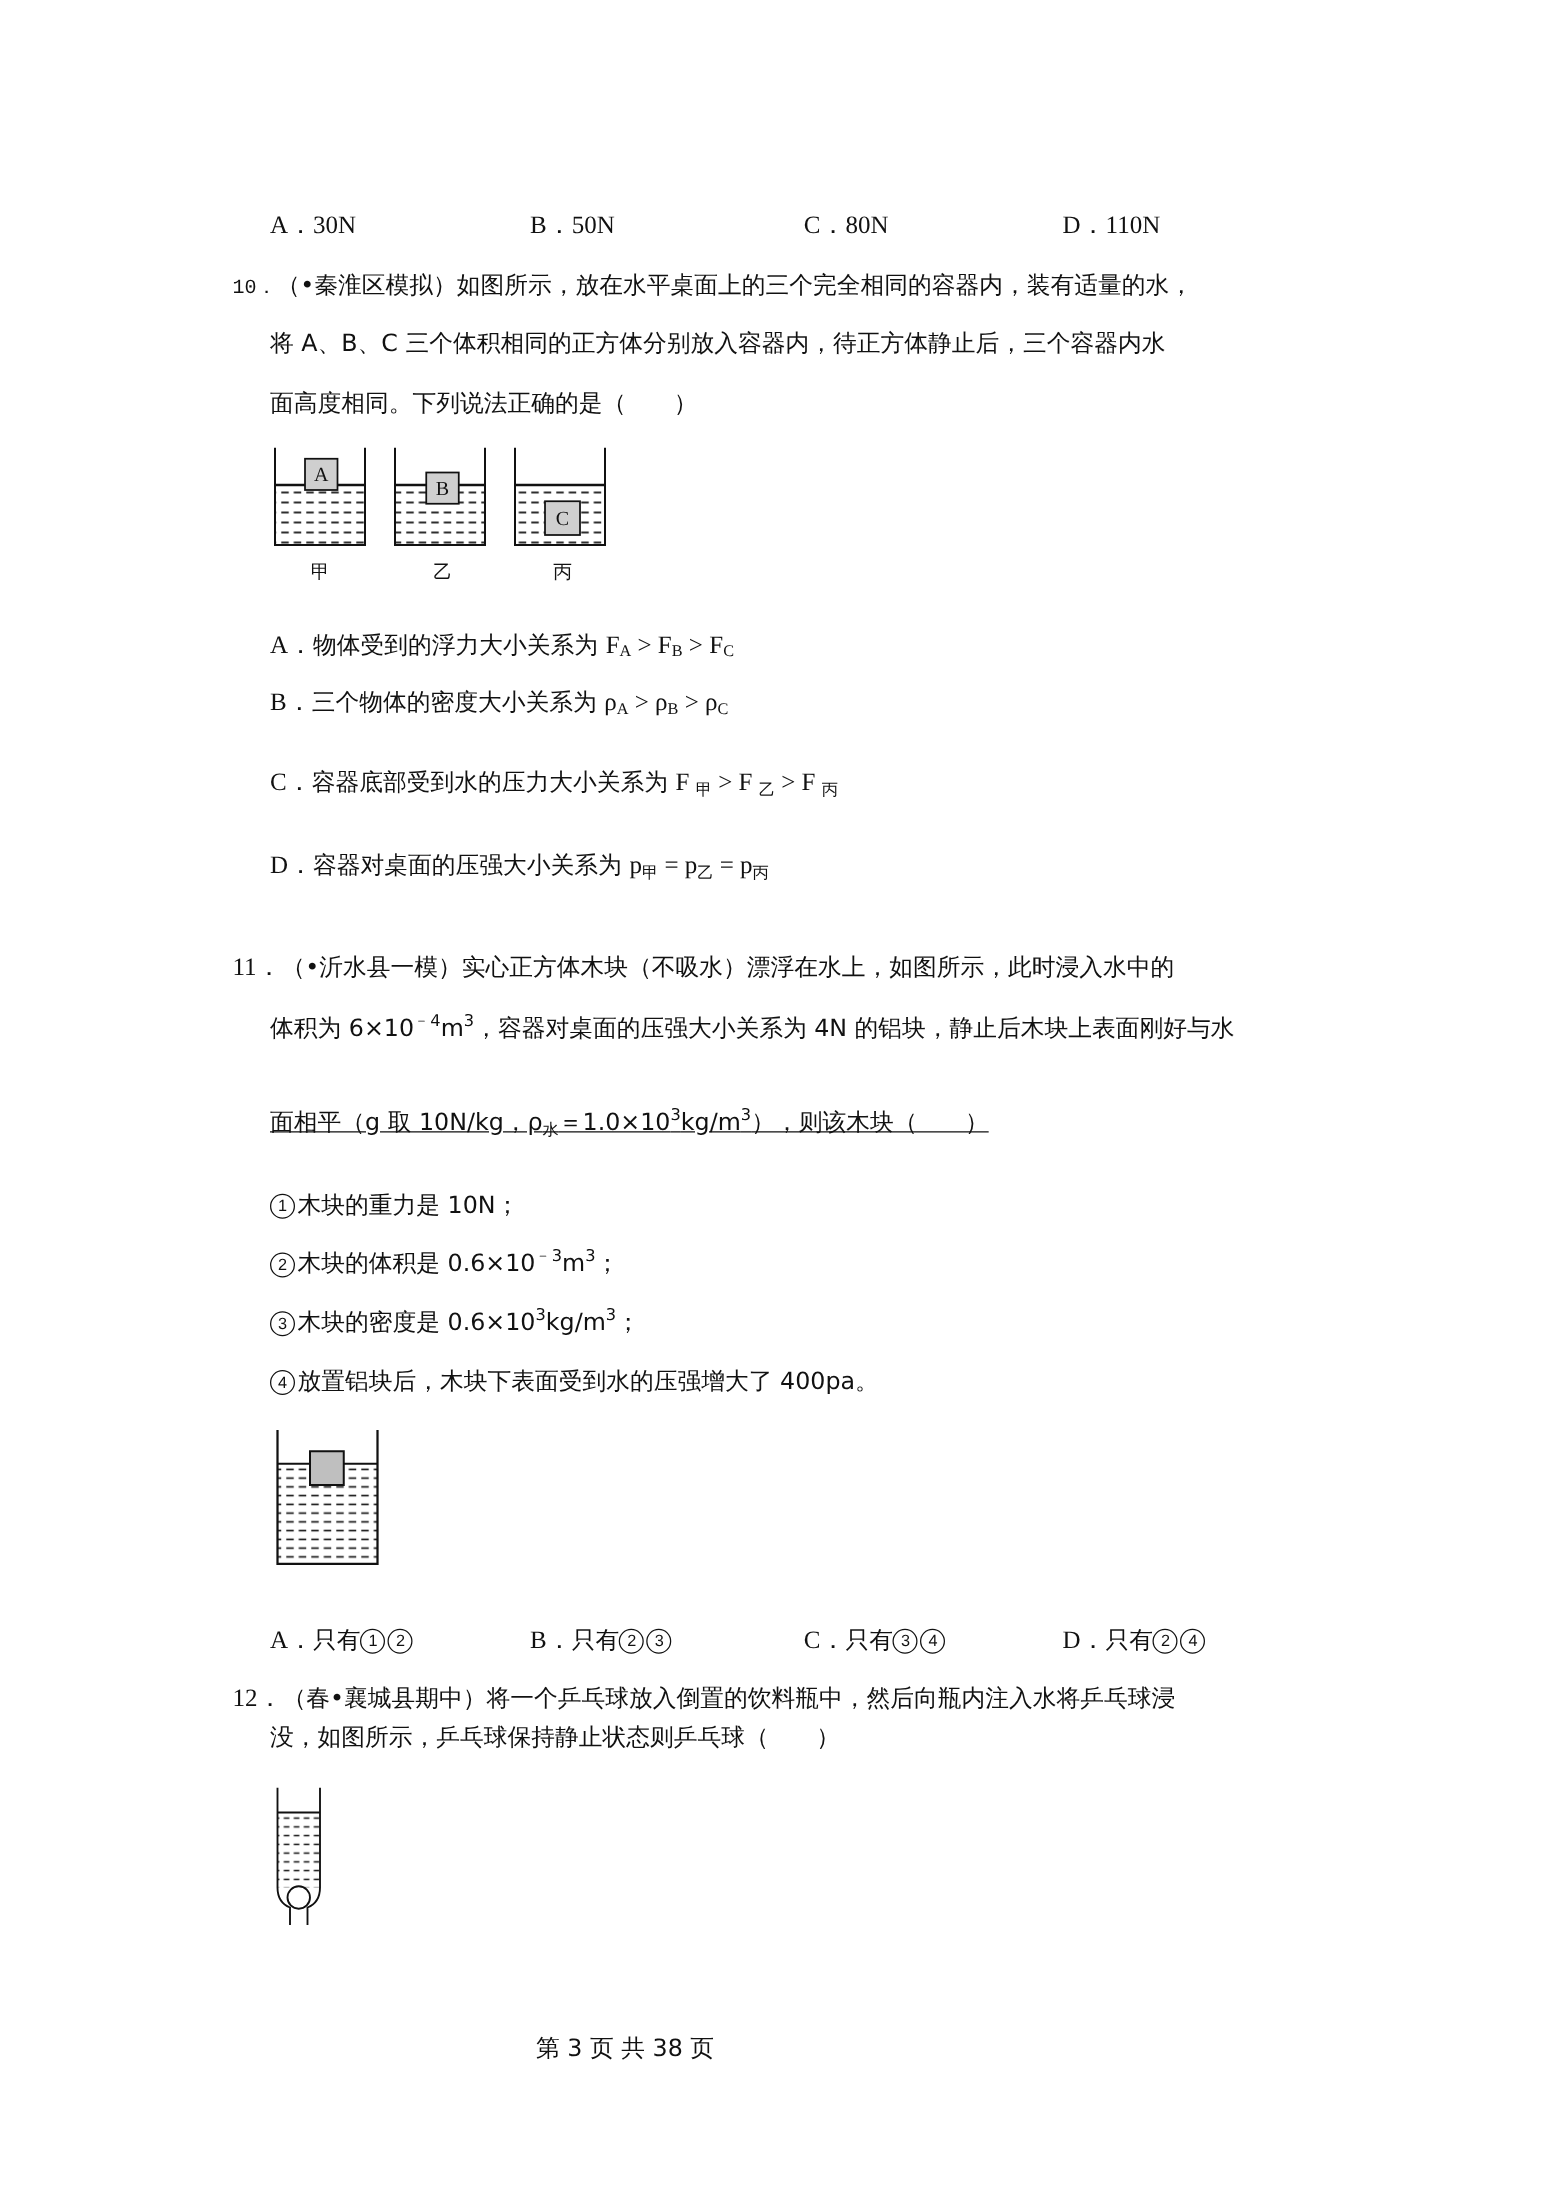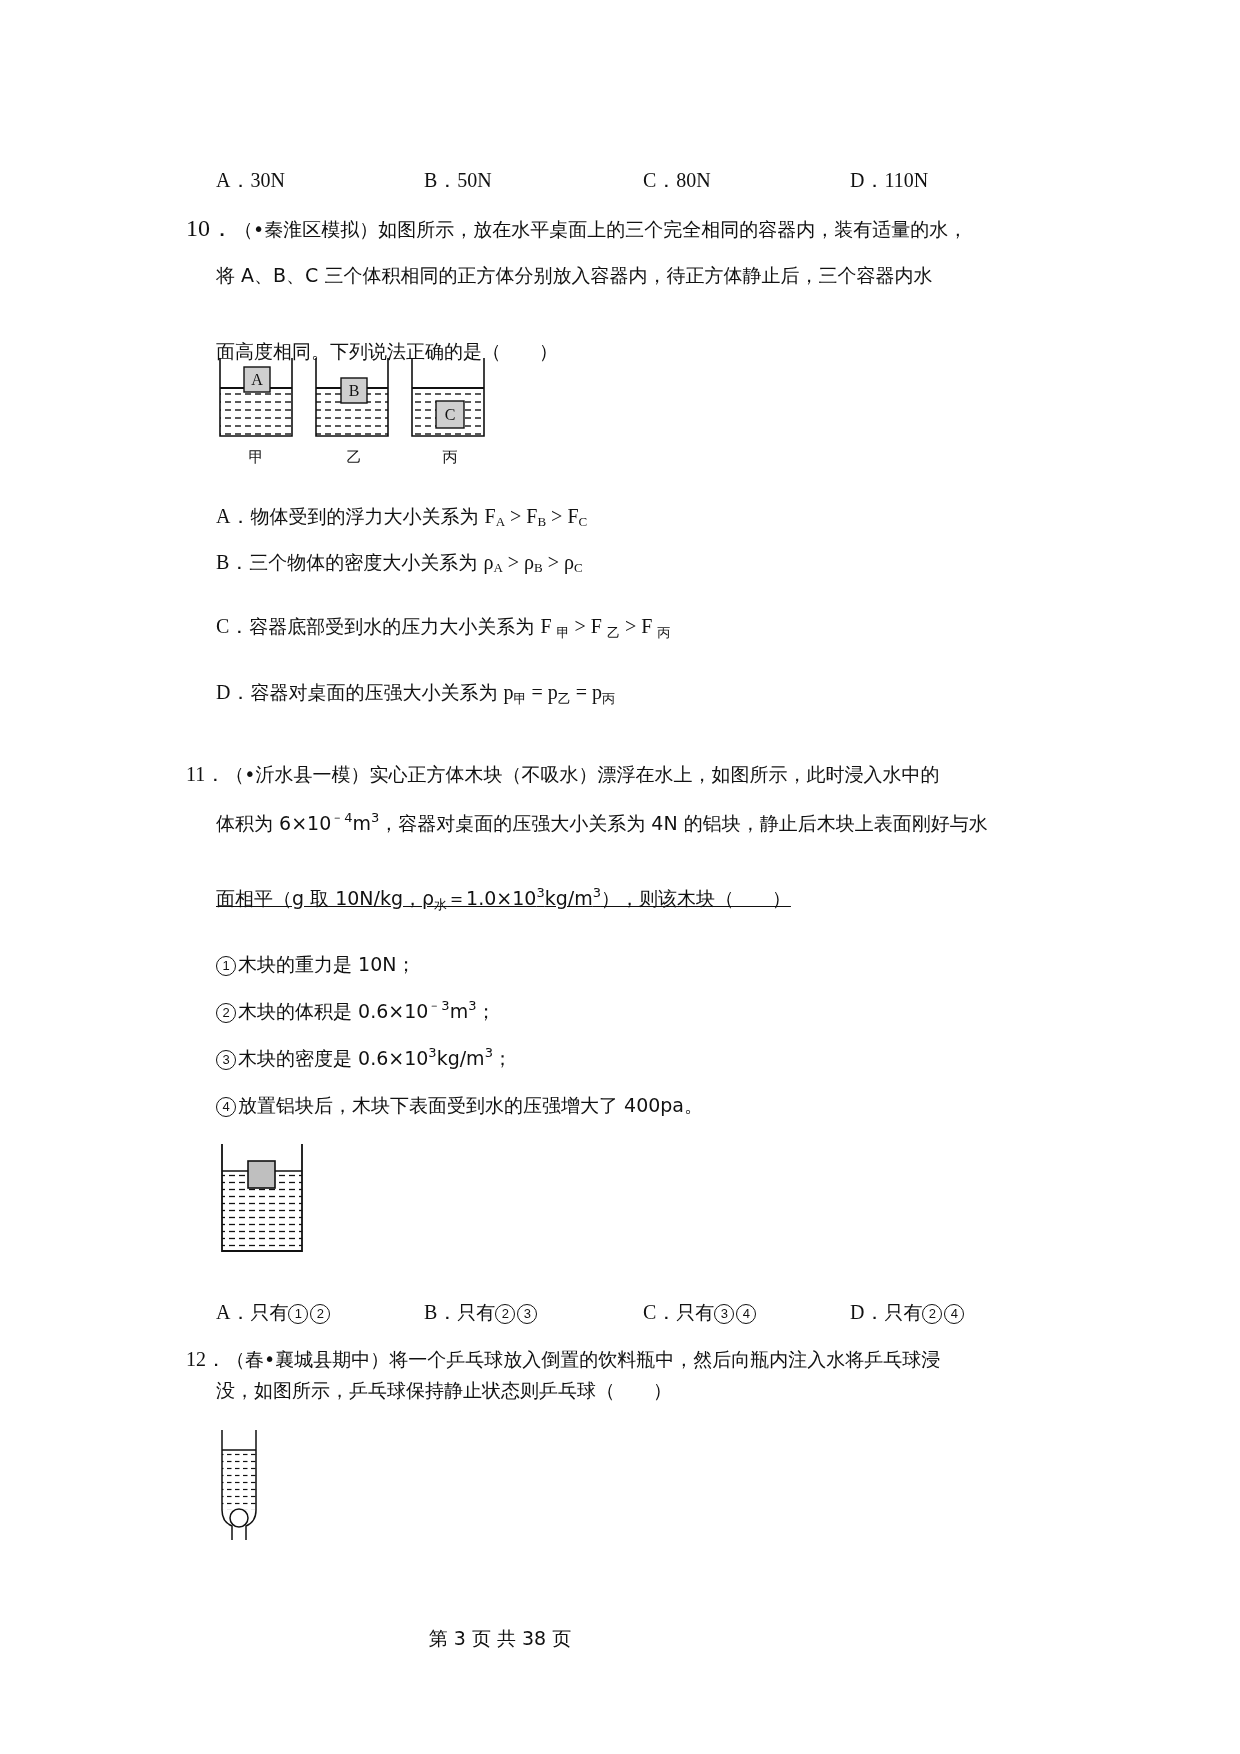--- a/index.html
+++ b/index.html
@@ -25,24 +25,24 @@
 </style>
 </head>
 <body>
 
 <div class="opt" style="left:216px; top:168px;"><span>A．</span><span>30N</span></div>
 <div class="opt" style="left:424px; top:168px;"><span>B．</span><span>50N</span></div>
 <div class="opt" style="left:643px; top:168px;"><span>C．</span><span>80N</span></div>
 <div class="opt" style="left:850px; top:168px;"><span>D．</span><span>110N</span></div>
 
 <div class="line cn" style="left:186px; top:216px;">
-  <span style="font-family:Liberation Serif, serif;font-size:24px;">10．</span><span>（•秦淮区模拟）</span><span>如图所示，放在水平桌面上的三个完全相同的容器内，装有适量的水，</span>
+  <span style="font-family:Liberation Mono, monospace;font-size:16px;">10．</span><span>（•秦淮区模拟）</span><span>如图所示，放在水平桌面上的三个完全相同的容器内，装有适量的水，</span>
 </div>
 <div class="line cn" style="left:216px; top:263px;"><span>将 A、B、C 三个体积相同的正方体分别放入容器内，待正方体静止后，三个容器内水</span></div>
-<div class="line cn" style="left:216px; top:311px;margin-top:28px;"><span>面高度相同。下列说法正确的是（　　）</span></div>
+<div class="line cn" style="left:216px; top:311px;"><span>面高度相同。下列说法正确的是（　　）</span></div>
 
 <svg class="diagram" style="left:214px; top:358px;" width="280" height="115" viewBox="0 0 280 115">
   <defs>
     <pattern id="water" width="10" height="8" patternUnits="userSpaceOnUse">
       <line x1="1" y1="4" x2="7" y2="4" stroke="#111" stroke-width="1.4"></line>
     </pattern>
   </defs>
 
   <g>
     <rect x="6" y="30" width="72" height="48" fill="url(#water)"></rect>

